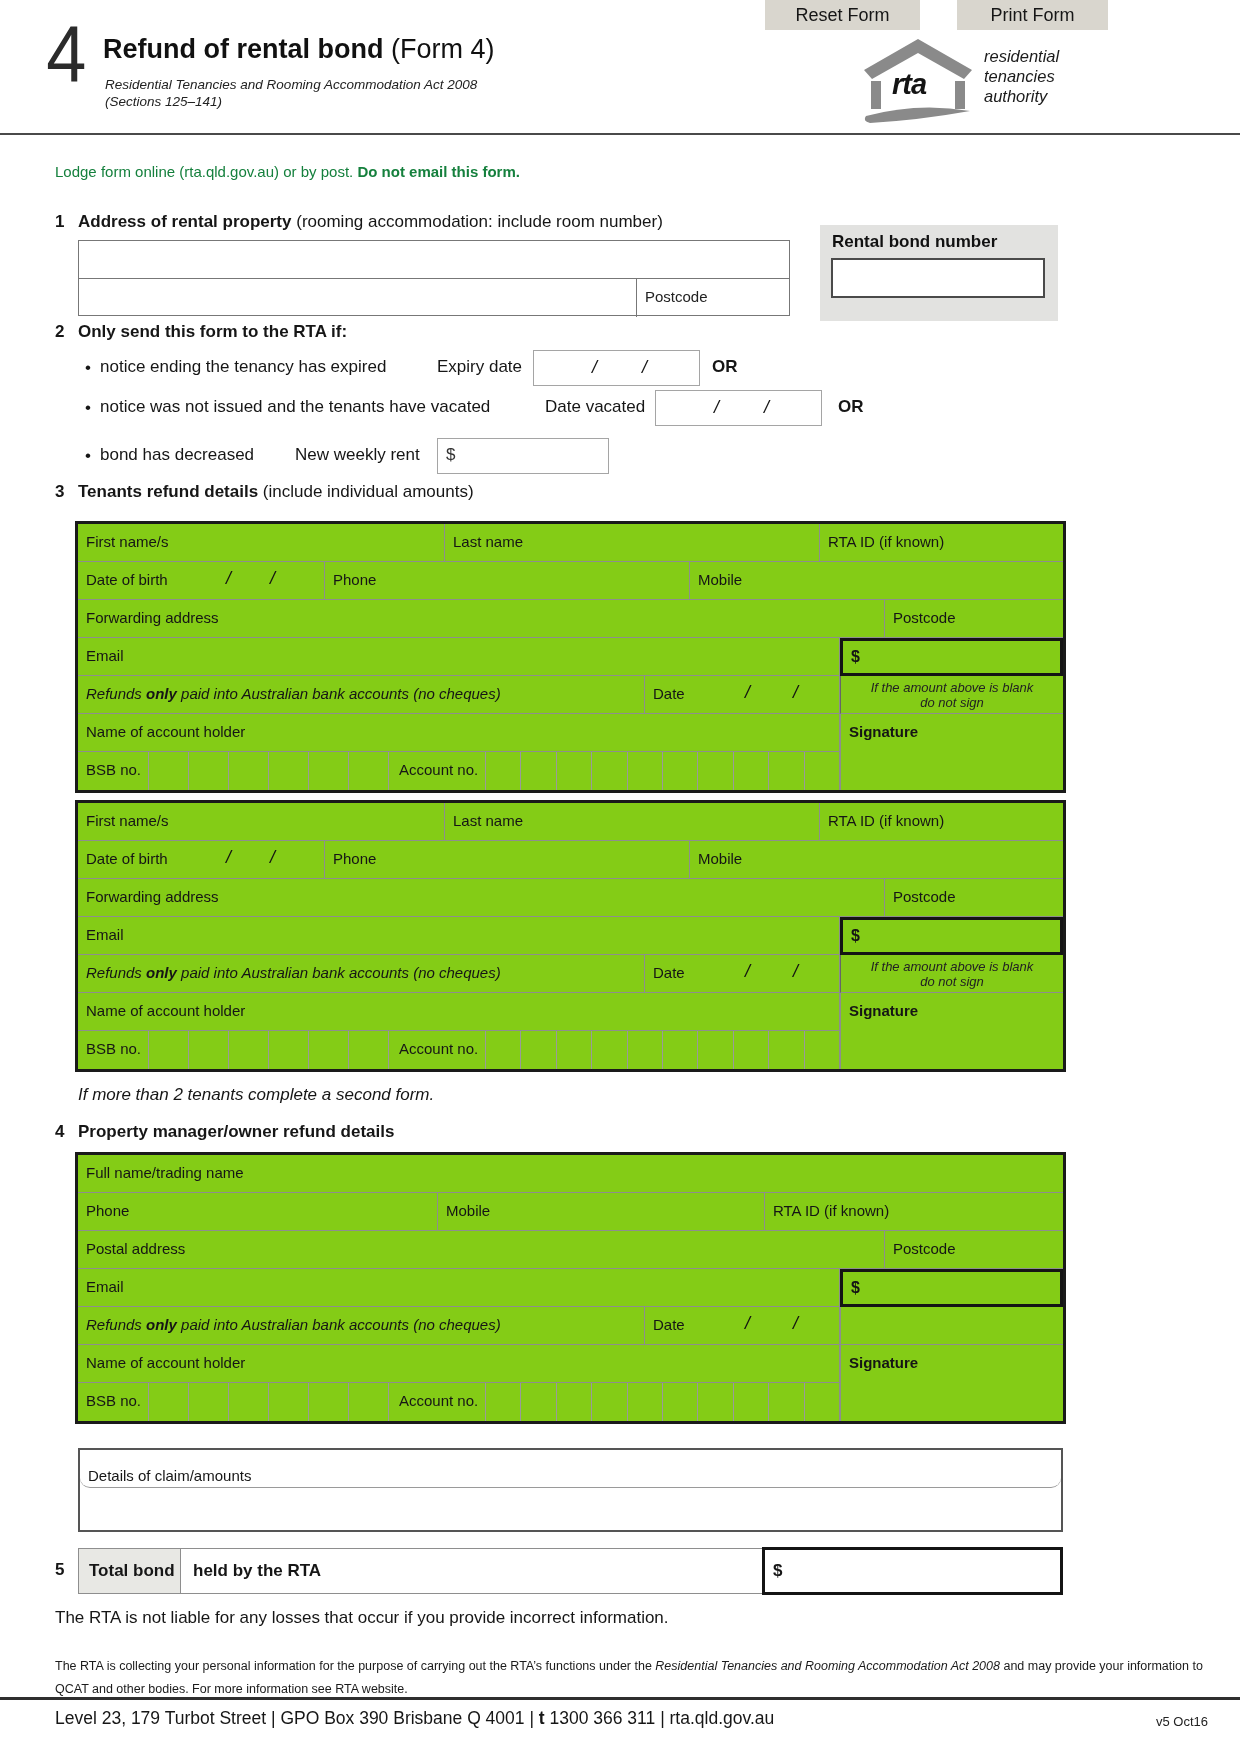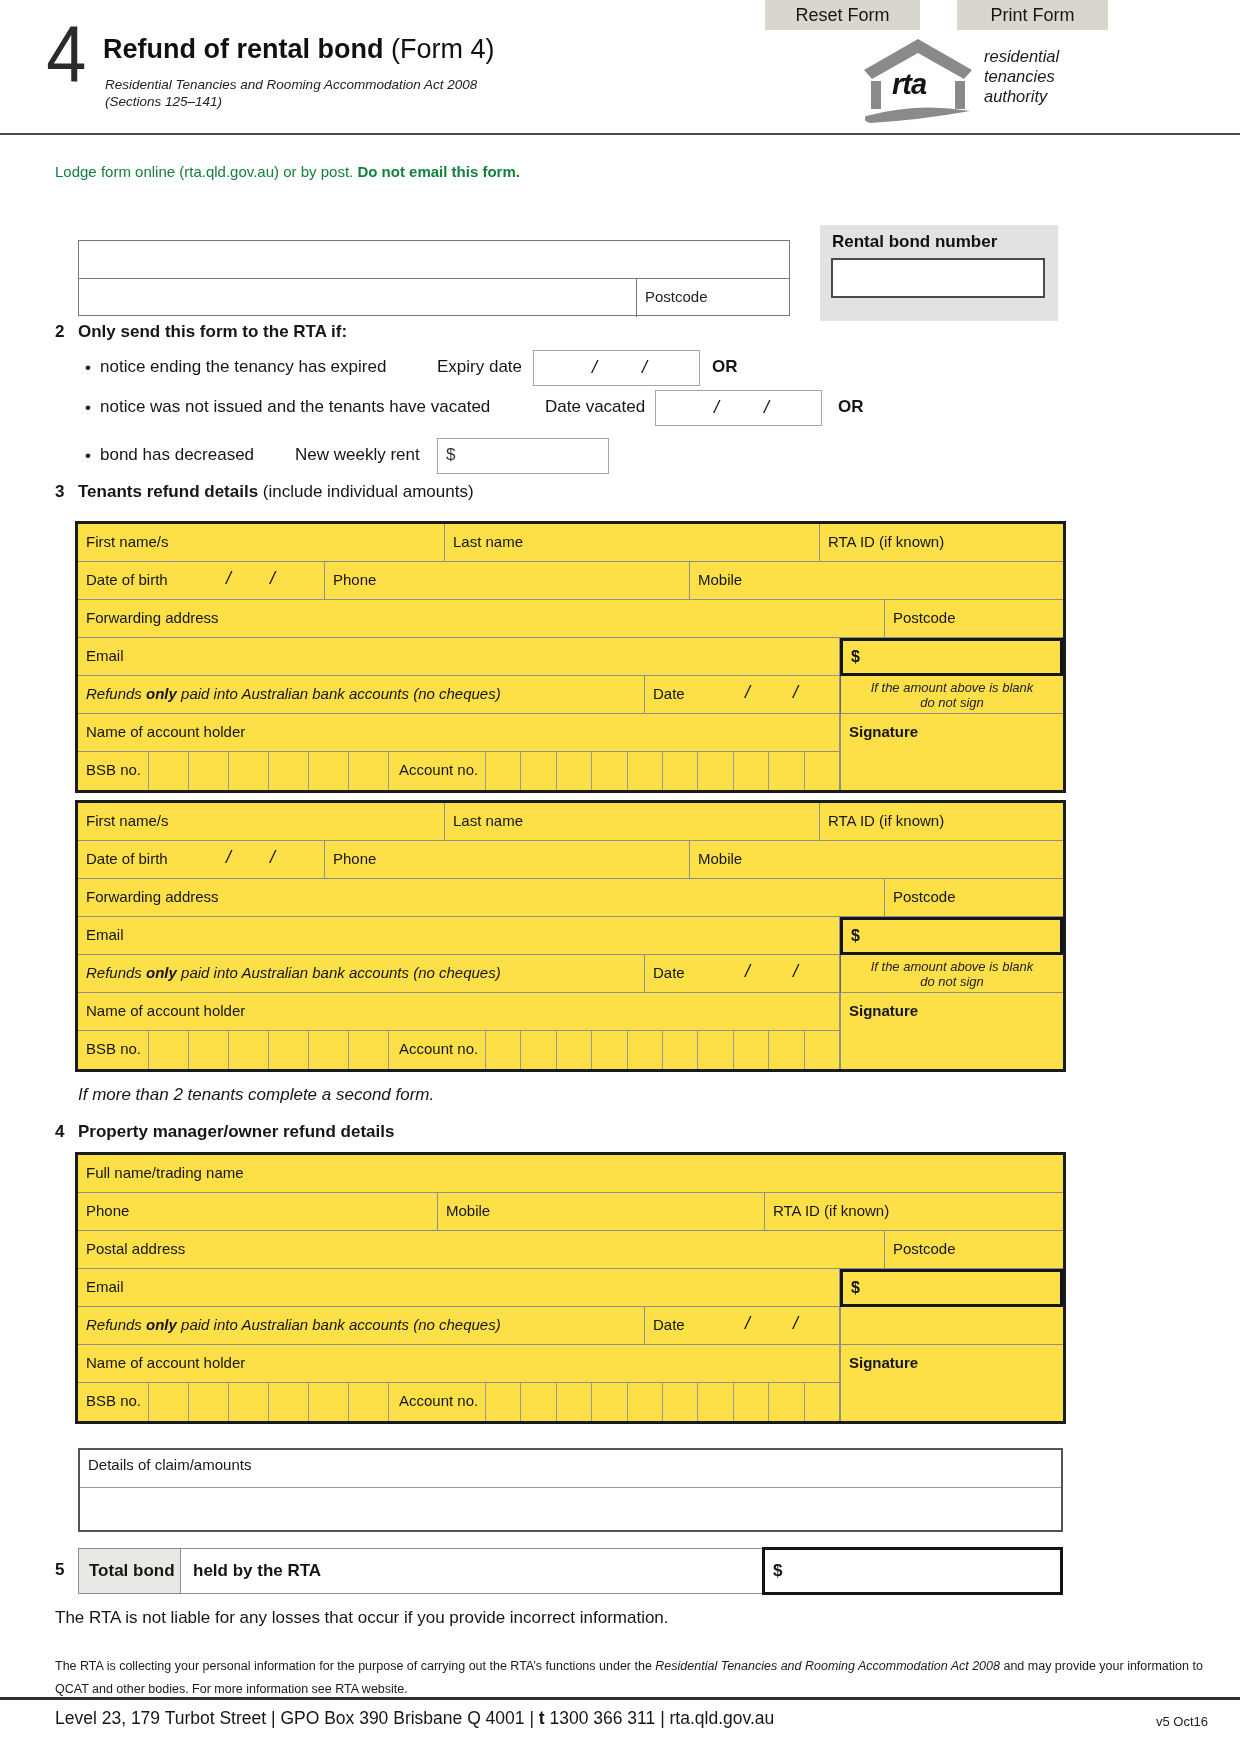--- a/index.html
+++ b/index.html
@@ -36,34 +36,34 @@
   
   .bullet-row { position:absolute; left:55px; height:36px; width:1100px; }
   .bullet { position:absolute; left:30px; top:8px; font-size:17px; }
   .b-text { position:absolute; left:45px; top:7px; font-size:17px; }
   .b-label { position:absolute; top:7px; font-size:17px; }
   .date-box { position:absolute; border:1px solid #a5a5a5; background:#fff; width:167px; height:36px; top:0; }
   .slash { position:absolute; top:6px; font-size:18px; font-style:italic; font-weight:500; color:#111; }
   .or { position:absolute; top:7px; font-size:17px; font-weight:bold; }
   .rent-box { position:absolute; left:382px; top:0; width:172px; height:36px; border:1px solid #a5a5a5; background:#fff; font-size:17px; padding:6px 0 0 8px; color:#333; }
   
-  .tbl { position:absolute; left:75px; width:991px; height:272px; border:3px solid #1a1a1a; background:#fde047; }
+  .tbl { position:absolute; left:75px; width:991px; height:272px; border:3px solid #1a1a1a; background:#84cc16; }
   .cell { position:absolute; border-right:1px solid #8e8e8e; border-bottom:1px solid #8e8e8e; font-size:15px; color:#151515; padding:9px 0 0 8px; }
   .no-r { border-right:none; }
   .amount { border:3px solid #141414 !important; font-weight:bold; font-size:16px; padding-top:7px; }
   .note-cell { font-size:13px; font-style:italic; text-align:center; padding:4px 6px 0 6px; line-height:15px; color:#222; border-right:none; border-left:1px solid #666; }
   .sig-cell { border:none; border-left:1px solid #8e8e8e; font-weight:bold; }
   .bsb-row { position:absolute; left:0; top:228px; width:762px; height:38px; display:flex; border-right:1px solid #8e8e8e; }
   .bsb-label { width:70px; font-size:15px; padding:9px 0 0 8px; }
   .acct-label { width:97px; font-size:15px; padding:9px 0 0 10px; border-left:1px solid #9a9a9a; }
   .digit { width:40px; border-left:1px solid #9a9a9a; } .digit2 { flex:1; border-left:1px solid #9a9a9a; }
   .ital-note { position:absolute; left:78px; font-size:17px; font-style:italic; color:#161616; }
   
   .details-box { position:absolute; left:78px; top:1448px; width:985px; height:84px; border:2px solid #555; }
-  .details-label { position:absolute; left:0; top:0; width:100%; height:38px; border-bottom:1px solid #9a9a9a; font-size:15px; padding:6px 0 0 8px; }
+  .details-label { position:absolute; left:0; top:0; width:100%; height:38px; border-bottom:1px solid #9a9a9a; font-size:15px; padding:17px 0 0 8px;border-radius:10px; }
   
   .total-bar { position:absolute; left:78px; top:1548px; width:985px; height:46px; border:1px solid #8e8e8e; background:#fff; }
   .total-label { position:absolute; left:0; top:0; width:102px; height:44px; background:#e8e8e4; border-right:1px solid #8e8e8e; font-weight:bold; font-size:17px; padding:12px 0 0 10px; }
   .total-rest { position:absolute; left:114px; top:12px; font-weight:bold; font-size:17px; }
   .total-amount { position:absolute; left:683px; top:-2px; width:301px; height:48px; border:3px solid #141414; background:#fff; font-weight:bold; font-size:17px; padding:11px 0 0 8px; }
   
   .liability { position:absolute; left:55px; top:1608px; font-size:17px; }
   .fineprint { position:absolute; left:55px; top:1655px; width:1152px; font-size:12.5px; line-height:23px; color:#1b1b1b; }
   .footer-text { position:absolute; left:55px; top:1708px; font-size:17.5px; }
   .version { position:absolute; right:32px; top:1714px; font-size:13px; color:#222; }
@@ -95,20 +95,21 @@
     <div class="logo-text">
       <div>residential</div>
       <div>tenancies</div>
       <div>authority</div>
     </div>
   </div>
   <div class="hrule" style="top:133px;"></div>
 
   <div class="txt17" style="position:absolute;left:55px;top:163px;"><span>Lodge form online (rta.qld.gov.au) or by post. </span><span class="bold">Do not email this form.</span></div>
 
+  <div class="sec-head" style="top:212px;"><span class="sec-num">1</span><span class="sec-title">Address of rental property</span><span> (rooming accommodation: include room number)</span></div>
 
   <div class="addr-box">
     <div class="addr-row1"></div>
     <div class="addr-row2">
       <div class="postcode-cell"><span>Postcode</span></div>
     </div>
   </div>
 
   <div class="bond-panel">
     <div class="bond-label">Rental bond number</div>

